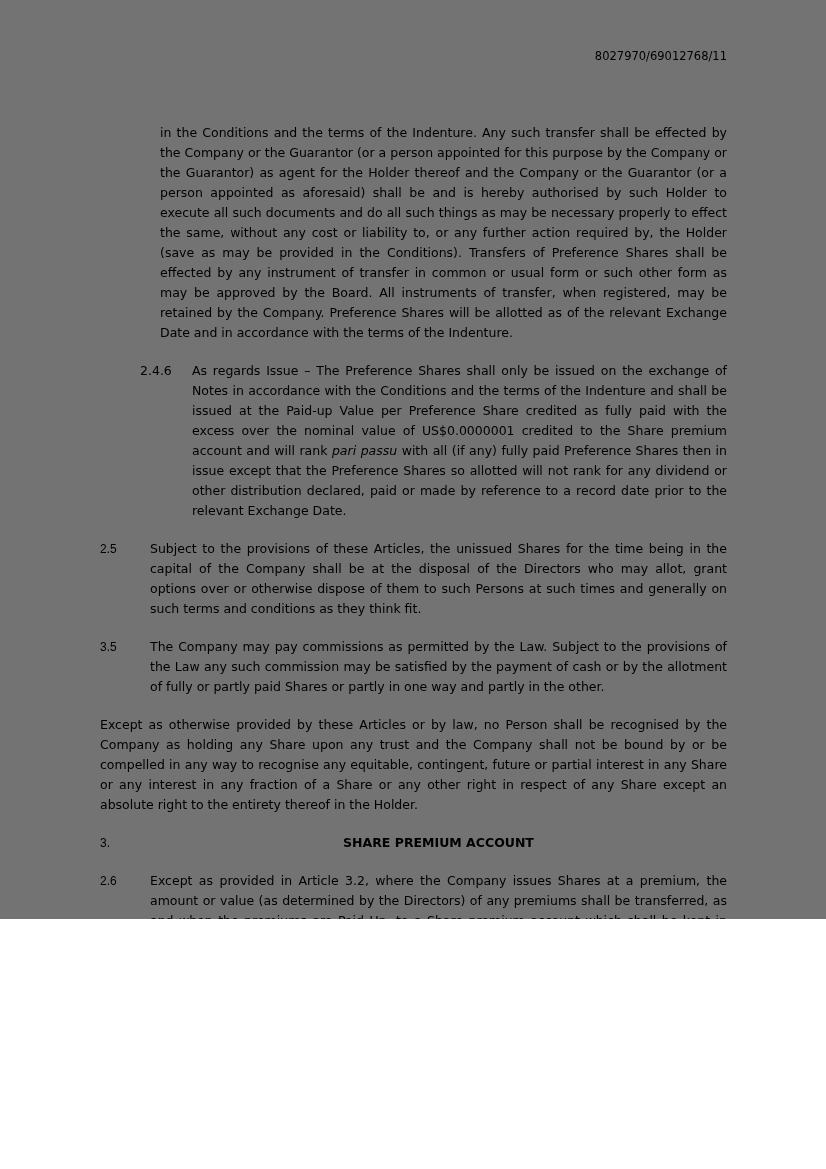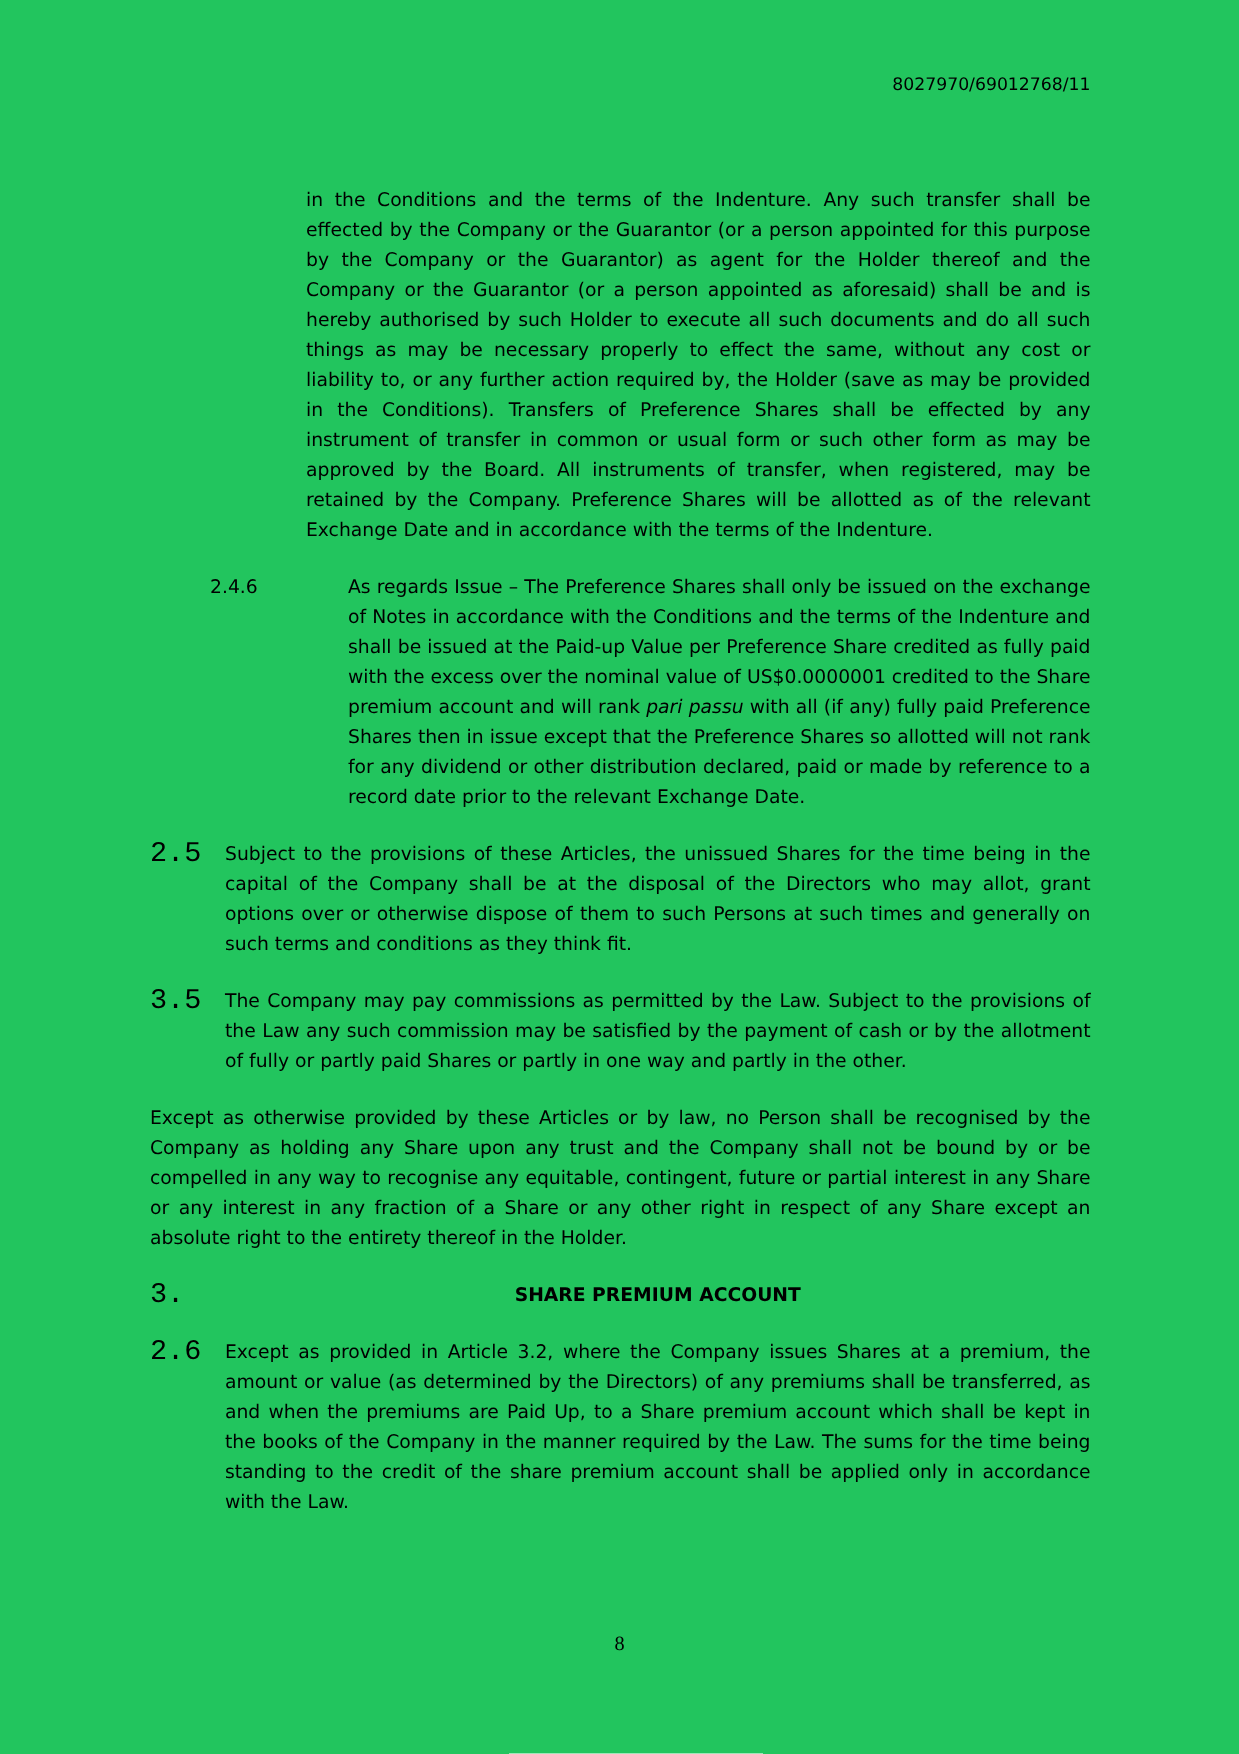--- a/index.html
+++ b/index.html
@@ -3,22 +3,22 @@
 <meta charset="utf-8">
 <style>
   html, body {
     margin: 0;
     padding: 0;
     background: #ffffff;
   }
   .page {
     position: relative;
     width: 826px;
-    height: 1169px;
-    background: #22c55e;
+    height: 919px;
+    background: #737373;
     font-family: "DejaVu Sans", sans-serif;
     font-size: 12.5px;
     line-height: 20px;
     color: #000000;
     overflow: hidden;
   }
   .doc-ref {
     position: absolute;
     top: 49px;
     right: 99px;
@@ -32,32 +32,31 @@
     width: 627px;
   }
   .para {
     display: flex;
     margin: 0 0 18px 0;
   }
   .para .num {
     flex: 0 0 50px;
   }
   .para .num.serif {
-    font-family: Liberation Mono, monospace;
-    font-size: 19px;
+    font-family: Liberation Sans, sans-serif;
+    font-size: 12px;
   }
   .para.level2 {
     margin-left: 40px;
-    gap: 40px;
   }
   .para.level2 .num {
     flex: 0 0 52px;
   }
   .para.cont {
-    margin-left: 104px;
+    margin-left: 60px;
   }
   .para .text {
     flex: 1 1 auto;
     text-align: justify;
   }
   .para.heading .text {
     font-weight: bold;
     text-align: center;
   }
   .italic {

